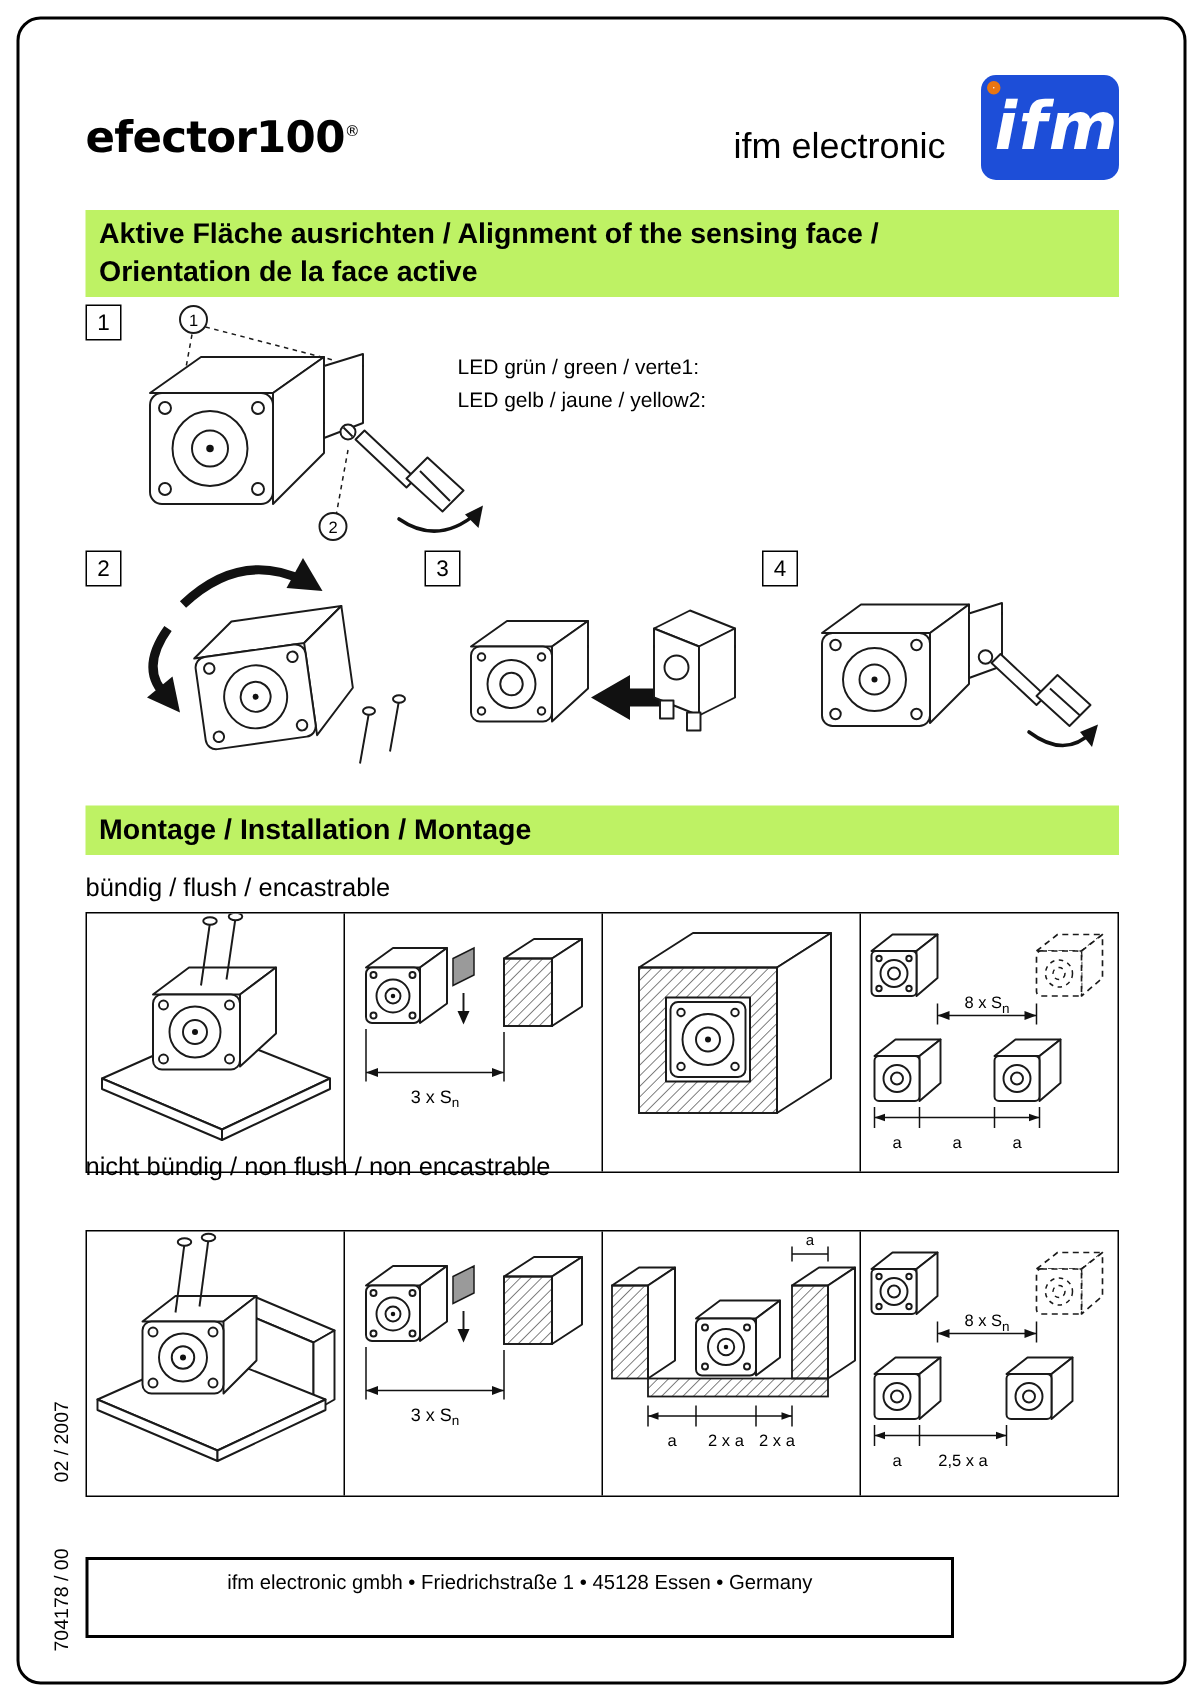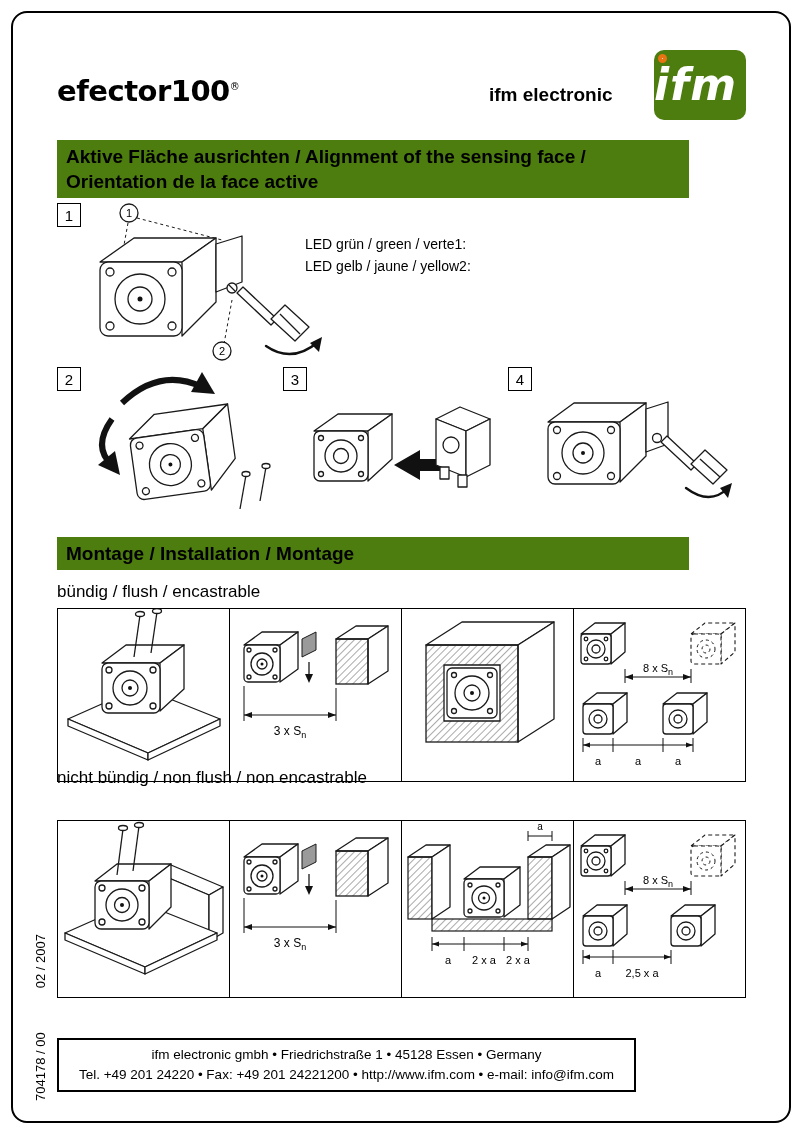--- a/index.html
+++ b/index.html
@@ -4,28 +4,28 @@
 <style>
   *{margin:0;padding:0;box-sizing:border-box}
   html,body{background:#fff}
   body{width:802px;height:1134px;position:relative;overflow:hidden;
        font-family:"Liberation Sans",sans-serif;color:#000}
   .abs{position:absolute}
   .page-border{position:absolute;left:11px;top:11px;width:780px;height:1112px;
                border:2.4px solid #000;border-radius:16px;pointer-events:none}
   .brand{font-family:"DejaVu Sans",sans-serif;font-weight:bold;font-size:29px;letter-spacing:-.5px}
   .brand sup{font-size:10px;vertical-align:super;font-weight:normal}
-  .company{font-size:19px;font-weight:bold}
-  .ifmlogo{left:654px;top:50px;width:92px;height:70px;background:#4d7c0f;border-radius:10px;
-           display:flex;align-items:center;justify-content:flex-start}
+  .company{font-size:24px;font-weight:normal}
+  .ifmlogo{left:654px;top:50px;width:92px;height:70px;background:#1d4ed8;border-radius:10px;
+           display:flex;align-items:center;justify-content:flex-end}
   .ifmlogo .txt{color:#fff;font-family:"DejaVu Sans",sans-serif;font-weight:bold;font-style:italic;
                 font-size:44px;letter-spacing:1px;line-height:1}
   .ring{position:absolute;left:4px;top:4px;width:9px;height:9px;border:4px solid #e87511;
         border-radius:50%;background:#fff}
-  .bar{background:#4d7c0f;width:632px;font-weight:bold;font-size:19px;line-height:25px;padding:4px 9px}
+  .bar{background:#bef264;width:689px;font-weight:bold;font-size:19px;line-height:25px;padding:4px 9px}
   .stepbox{width:24px;height:24px;border:1.6px solid #000;display:flex;align-items:center;
            justify-content:center;font-size:15px;background:#fff}
   .led{font-size:14px;line-height:22px}
   .lbl{font-size:17px}
   .tbl{width:689px;display:flex;border:1.7px solid #000;background:#fff}
   .cell{flex:1;display:flex;align-items:flex-start;justify-content:center;border-left:1.3px solid #000;overflow:hidden}
   .cell:first-child{border-left:none}
   .footer{left:57px;top:1038px;width:579px;height:54px;border:2.2px solid #000;text-align:center;
           font-size:13.5px;line-height:20px;padding-top:5px}
   .side{left:33px;top:1101px;transform:rotate(-90deg);transform-origin:0 0;display:flex;gap:44px;
@@ -534,14 +534,13 @@
   </div>
 </div>
 
 <div class="abs side">
   <span>704178 / 00</span>
   <span>02 / 2007</span>
 </div>
 
 <div class="abs footer">
   <div>ifm electronic gmbh • Friedrichstraße 1 • 45128 Essen • Germany</div>
-  <div>Tel. +49 201 24220  •  Fax: +49 201 24221200  •  http://www.ifm.com  •  e-mail: info@ifm.com</div>
 </div>
 
 </body></html>

